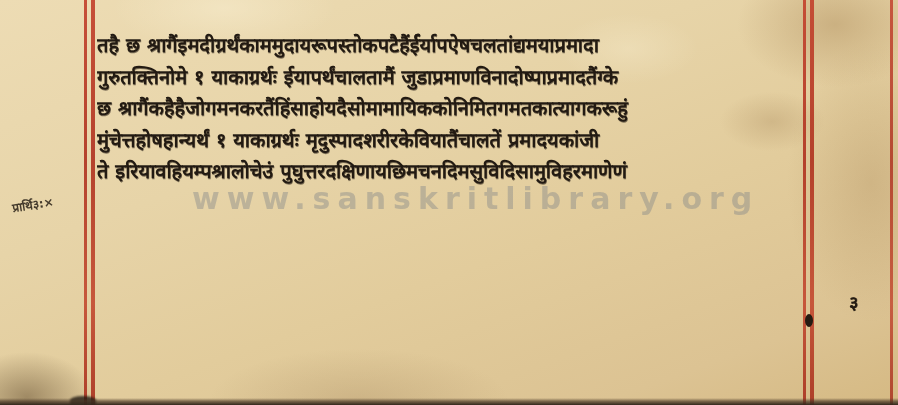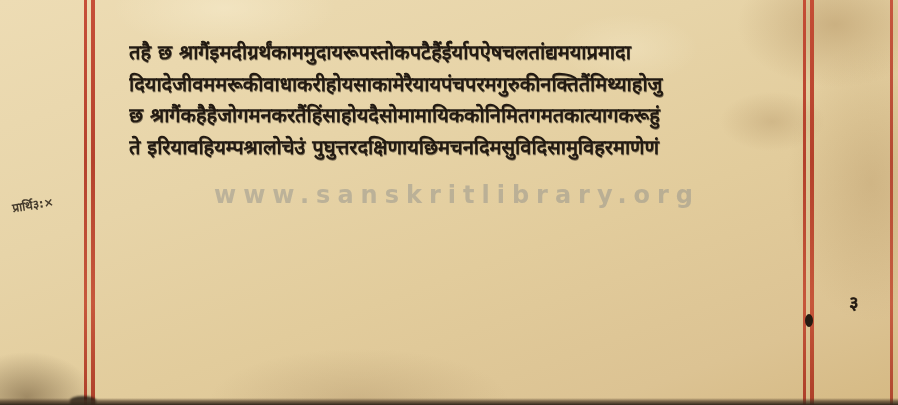--- a/index.html
+++ b/index.html
@@ -38,30 +38,29 @@
   .corner-blot{
     position:absolute;left:70px;bottom:0;width:26px;height:9px;border-radius:50% 50% 0 0;
     background:rgba(30,24,16,.8);filter:blur(1px);
   }
   .ink-blob{
     position:absolute;left:805px;top:314px;width:8px;height:13px;border-radius:50%;
     background:#241b12;filter:blur(.4px);
   }
   
   .watermark{
-    position:absolute;left:214px;top:181px;z-index:1;
-    font-size:24px;letter-spacing:7px;font-weight:bold;
+    position:absolute;left:192px;top:181px;z-index:1;
+    font-size:30px;letter-spacing:7px;font-weight:bold;
     color:rgba(125,130,136,.40);
     white-space:nowrap;
   }
   
   .text-block{
-    position:absolute;left:97px;top:37px;width:706px;height:322px;z-index:2;
+    position:absolute;left:97px;top:30px;width:706px;height:322px;z-index:2;
     overflow:hidden;
-    margin-left:32px;
   }
   .ms-line{
     height:31.5px;line-height:31.5px;
     font-size:20px;font-weight:bold;
     color:#221a12;
     white-space:nowrap;overflow:hidden;
     text-shadow:.5px .5px 0 rgba(34,26,18,.55);
   }
   
   .margin-note{
@@ -87,22 +86,23 @@
   <div class="vrule l1"></div>
   <div class="vrule l2"></div>
   <div class="vrule r1"></div>
   <div class="vrule r2"></div>
   <div class="vrule r3"></div>
 
   <div class="watermark">www.sanskritlibrary.org</div>
 
   <div class="text-block">
     <div class="ms-line">तहै छ श्रागैंइमदीग्रर्थंकाममुदायरूपस्तोकपटैहैंर्ईर्यापऐषचलतांद्यमयाप्रमादा</div>
-    <div class="ms-line">दियादेजीवममरूकीवाधाकरीहोयसाकामेरैयायपंचपरमगुरुकीनक्तितैंमिथ्याहोजु</div>
+    <div class="ms-line">गुरुतक्तिनोमे १ याकाग्रर्थः ईयापर्थंचालतामैं जुडाप्रमाणविनादोष्पाप्रमादतैंग्के</div>
     <div class="ms-line">छ श्रागैंकहैहैजोगमनकरतैंहिंसाहोयदैसोमामायिककोनिमितगमतकात्यागकरूहुं</div>
+    <div class="ms-line">मुंचेत्तहोषहान्यर्थं १ याकाग्रर्थः मृदुस्पादशरीरकेवियातैंचालतें प्रमादयकांजी</div>
     <div class="ms-line">ते इरियावहियम्पश्रालोचेउं पुघुत्तरदक्षिणायछिमचनदिमसुविदिसामुविहरमाणेणं</div>
   </div>
 
   <div class="margin-note">प्रार्थि३:×</div>
 
   <div class="folio-number">३</div>
 
   <div class="ink-blob"></div>
   <div class="corner-blot"></div>
   <div class="bottom-edge"></div>

